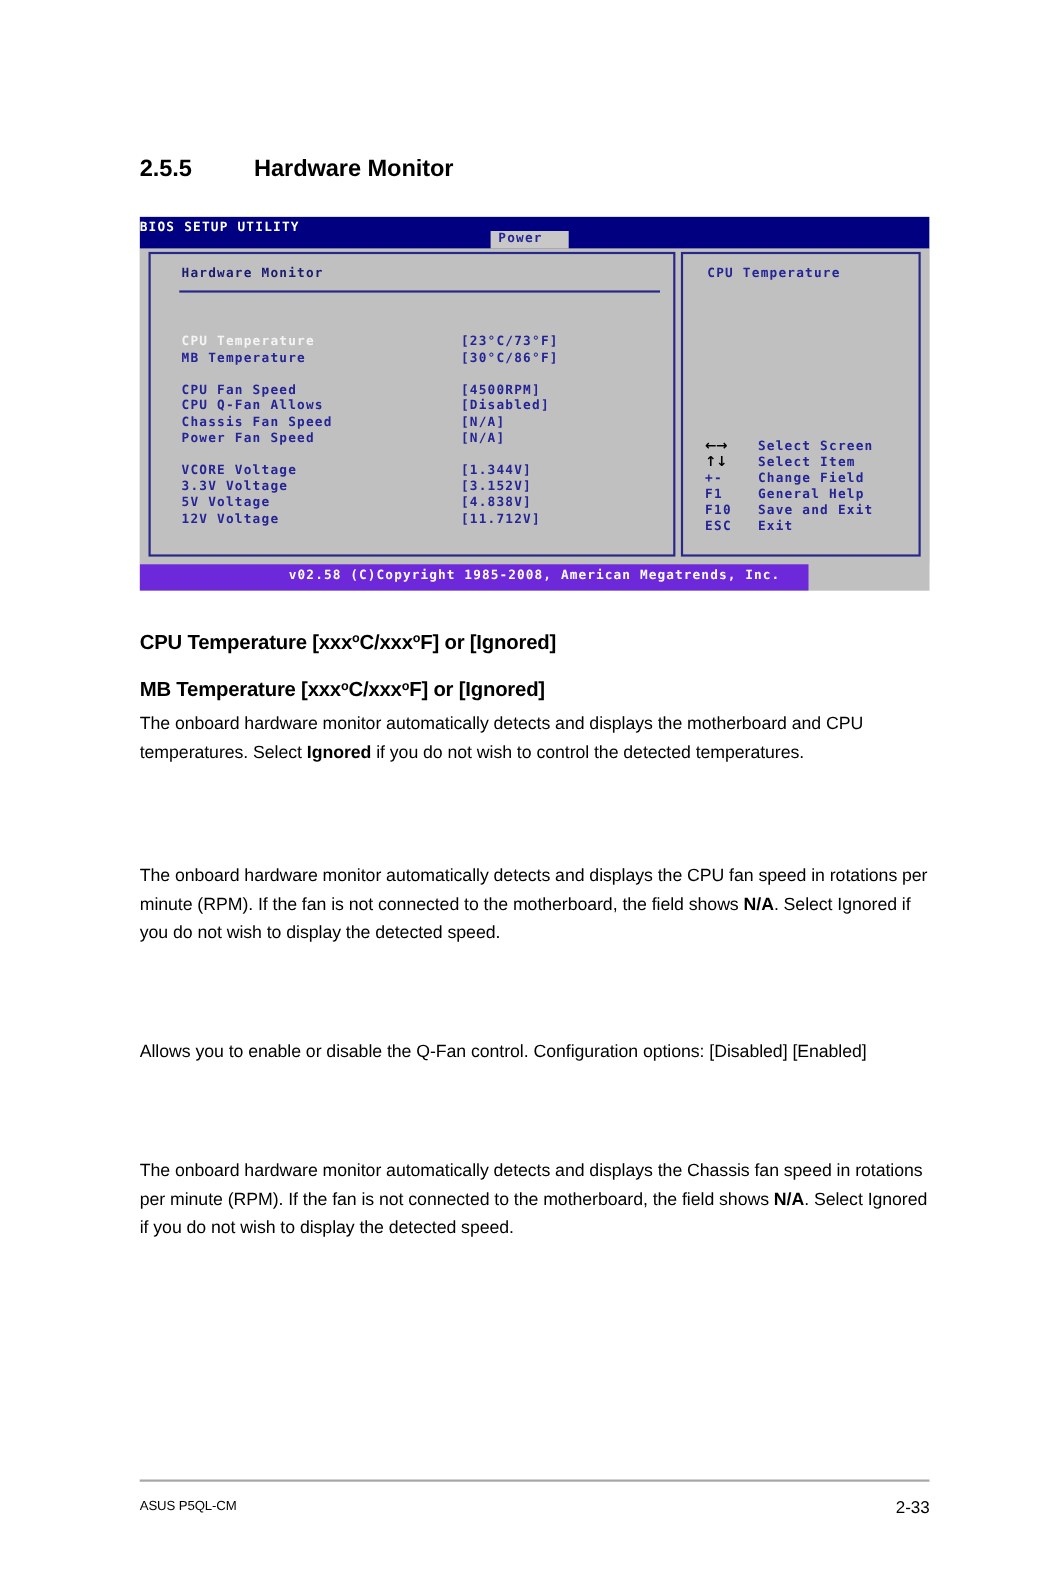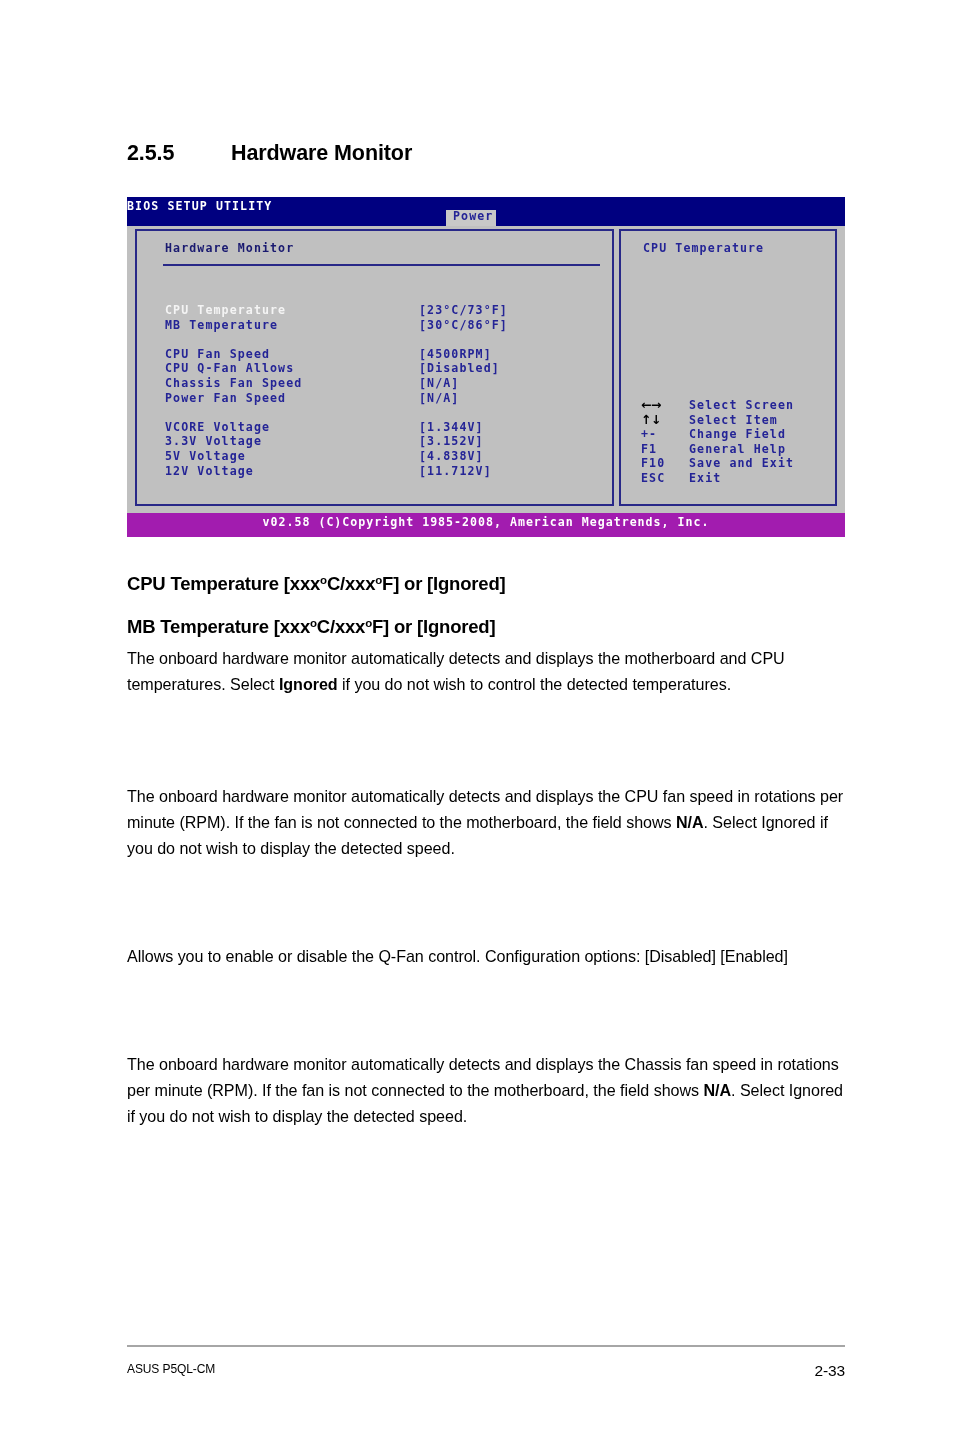--- a/index.html
+++ b/index.html
@@ -63,21 +63,21 @@
     color: #ffffff;
     font-weight: bold;
     letter-spacing: 1.1px;
     font-size: 11.6px;
   }
   .bios-tab {
     position: absolute;
     left: 319px;
     top: 13px;
     height: 16px;
-    padding: 1px 3px 0 7px;
+    padding: 1px 24px 0 7px;
     background: #c8c8c8;
     color: #242496;
     font-weight: bold;
     letter-spacing: 1.1px;
     font-size: 11.6px;
     box-sizing: border-box;
   }
 
   .bios-body {
     position: absolute;
@@ -182,23 +182,23 @@
     position: absolute;
     left: 48px; top: 0;
     font-weight: bold;
     letter-spacing: 1.1px;
     color: #242496;
   }
 
   .bios-footer {
     position: absolute;
     left: 0; top: 316px;
-    width: 718px;
+    width: 608px;
     height: 24px;
-    background: #a21caf;
+    background: #6d28d9;
   }
   .bios-footer span {
     position: absolute;
     left: 0; top: 4px;
     width: 718px;
     text-align: center;
     color: #ffffff;
     font-weight: bold;
     letter-spacing: 1.0px;
     font-size: 11.6px;

